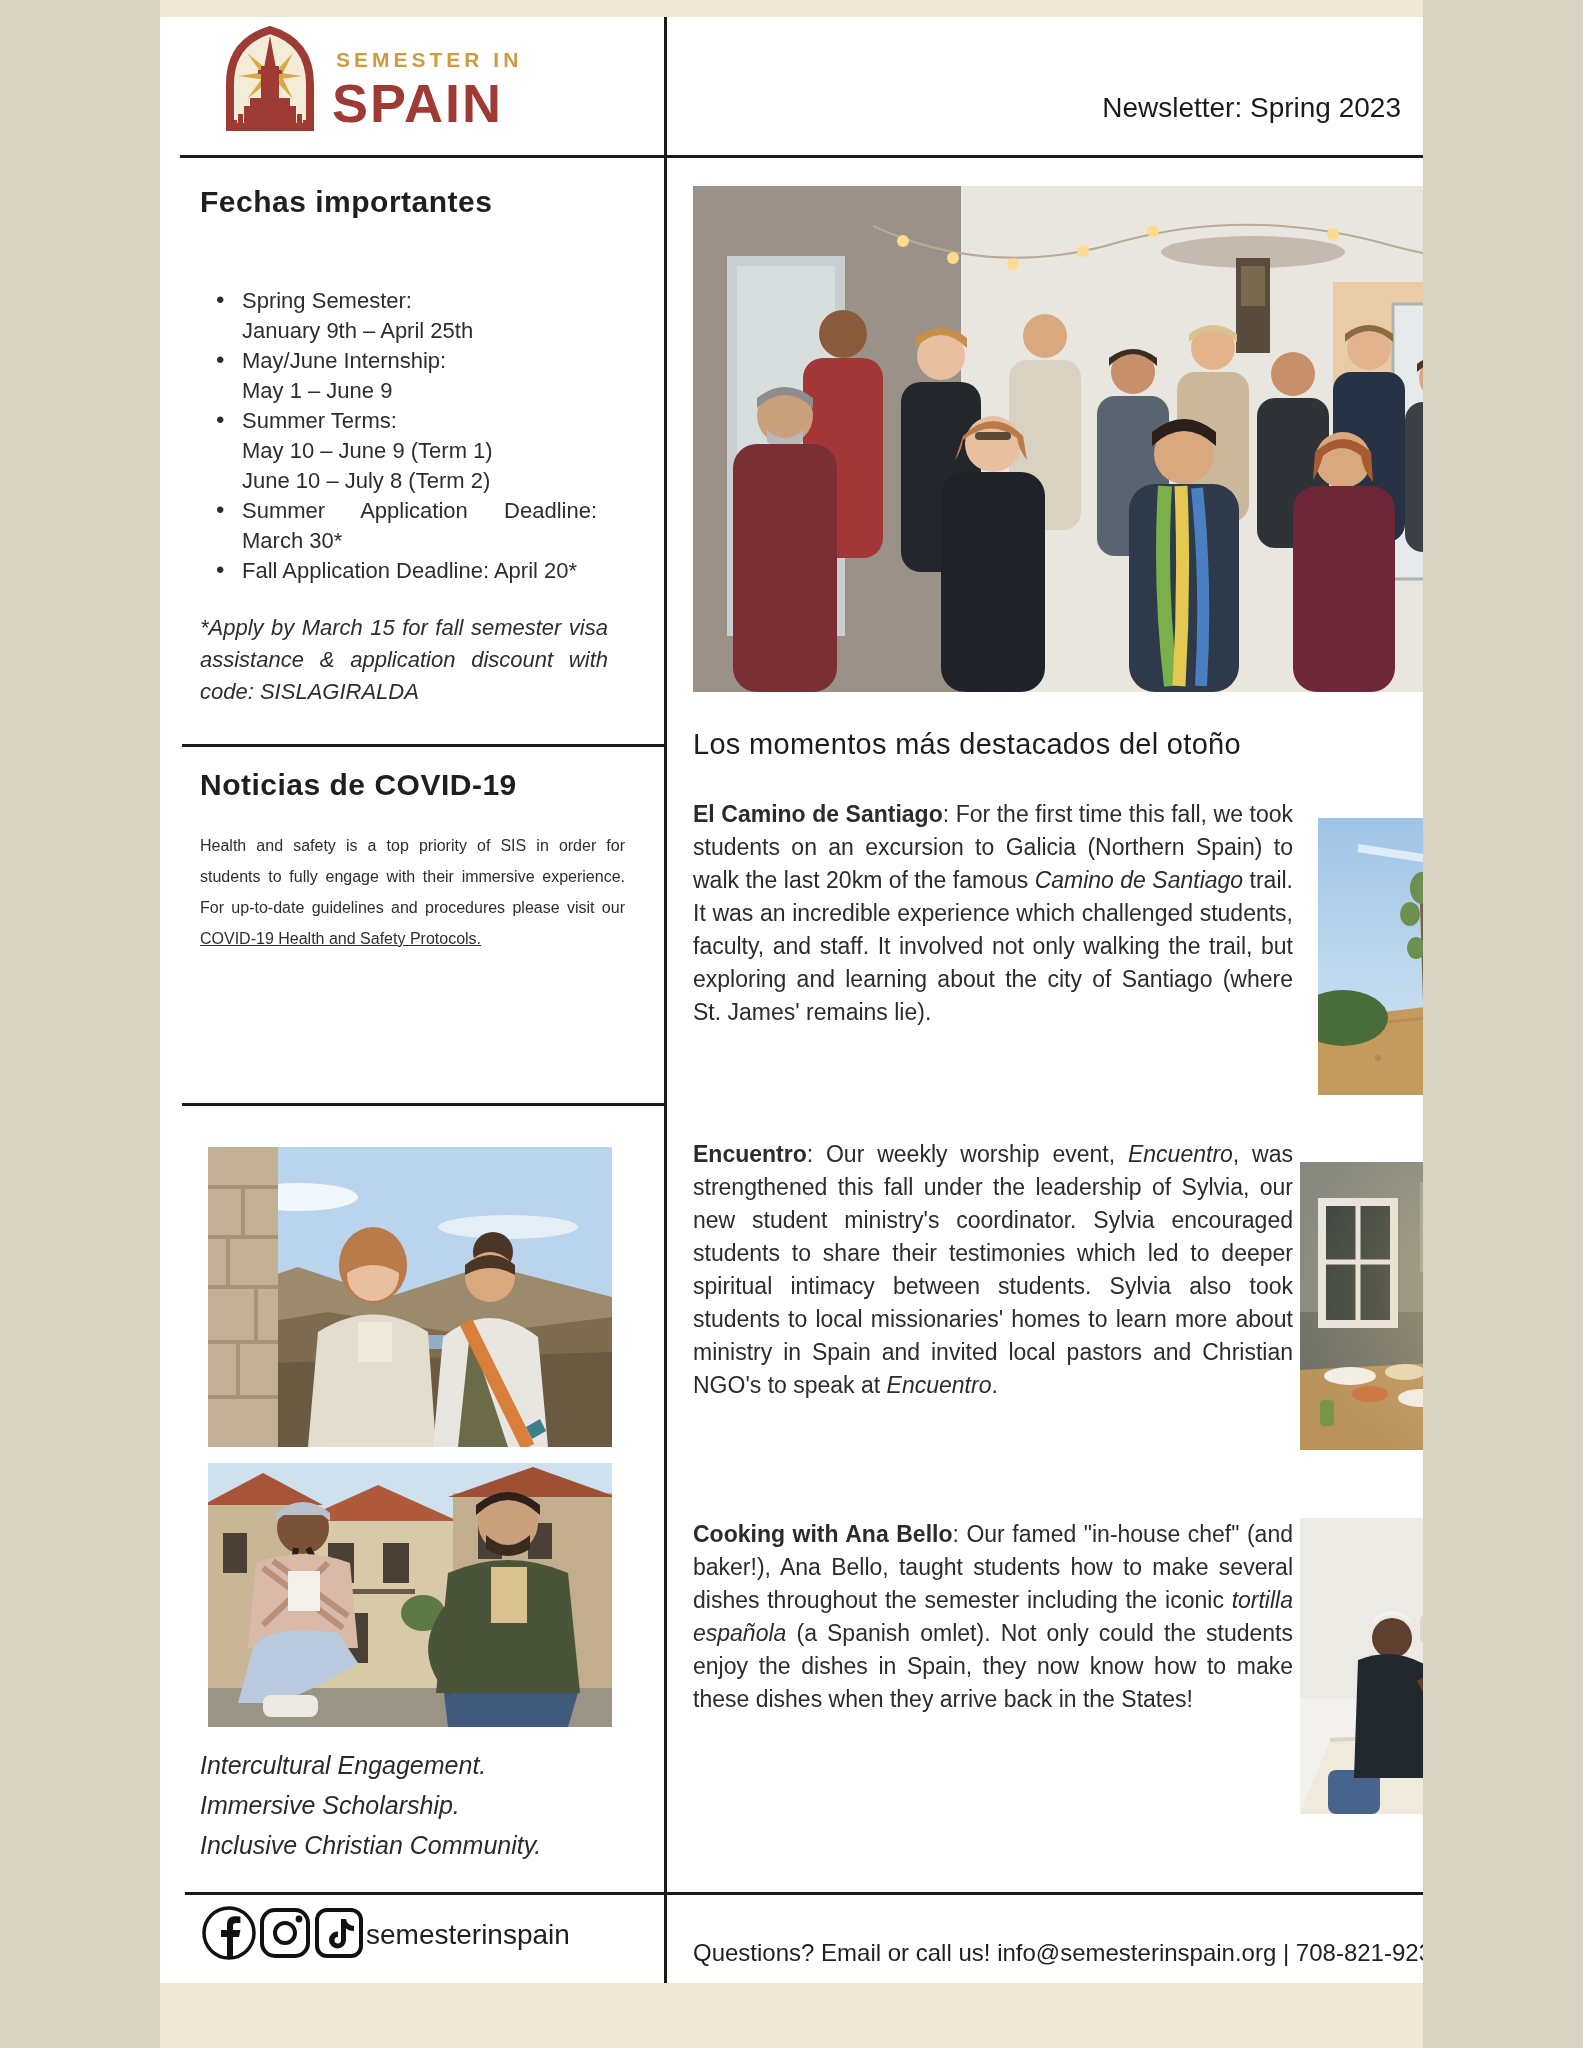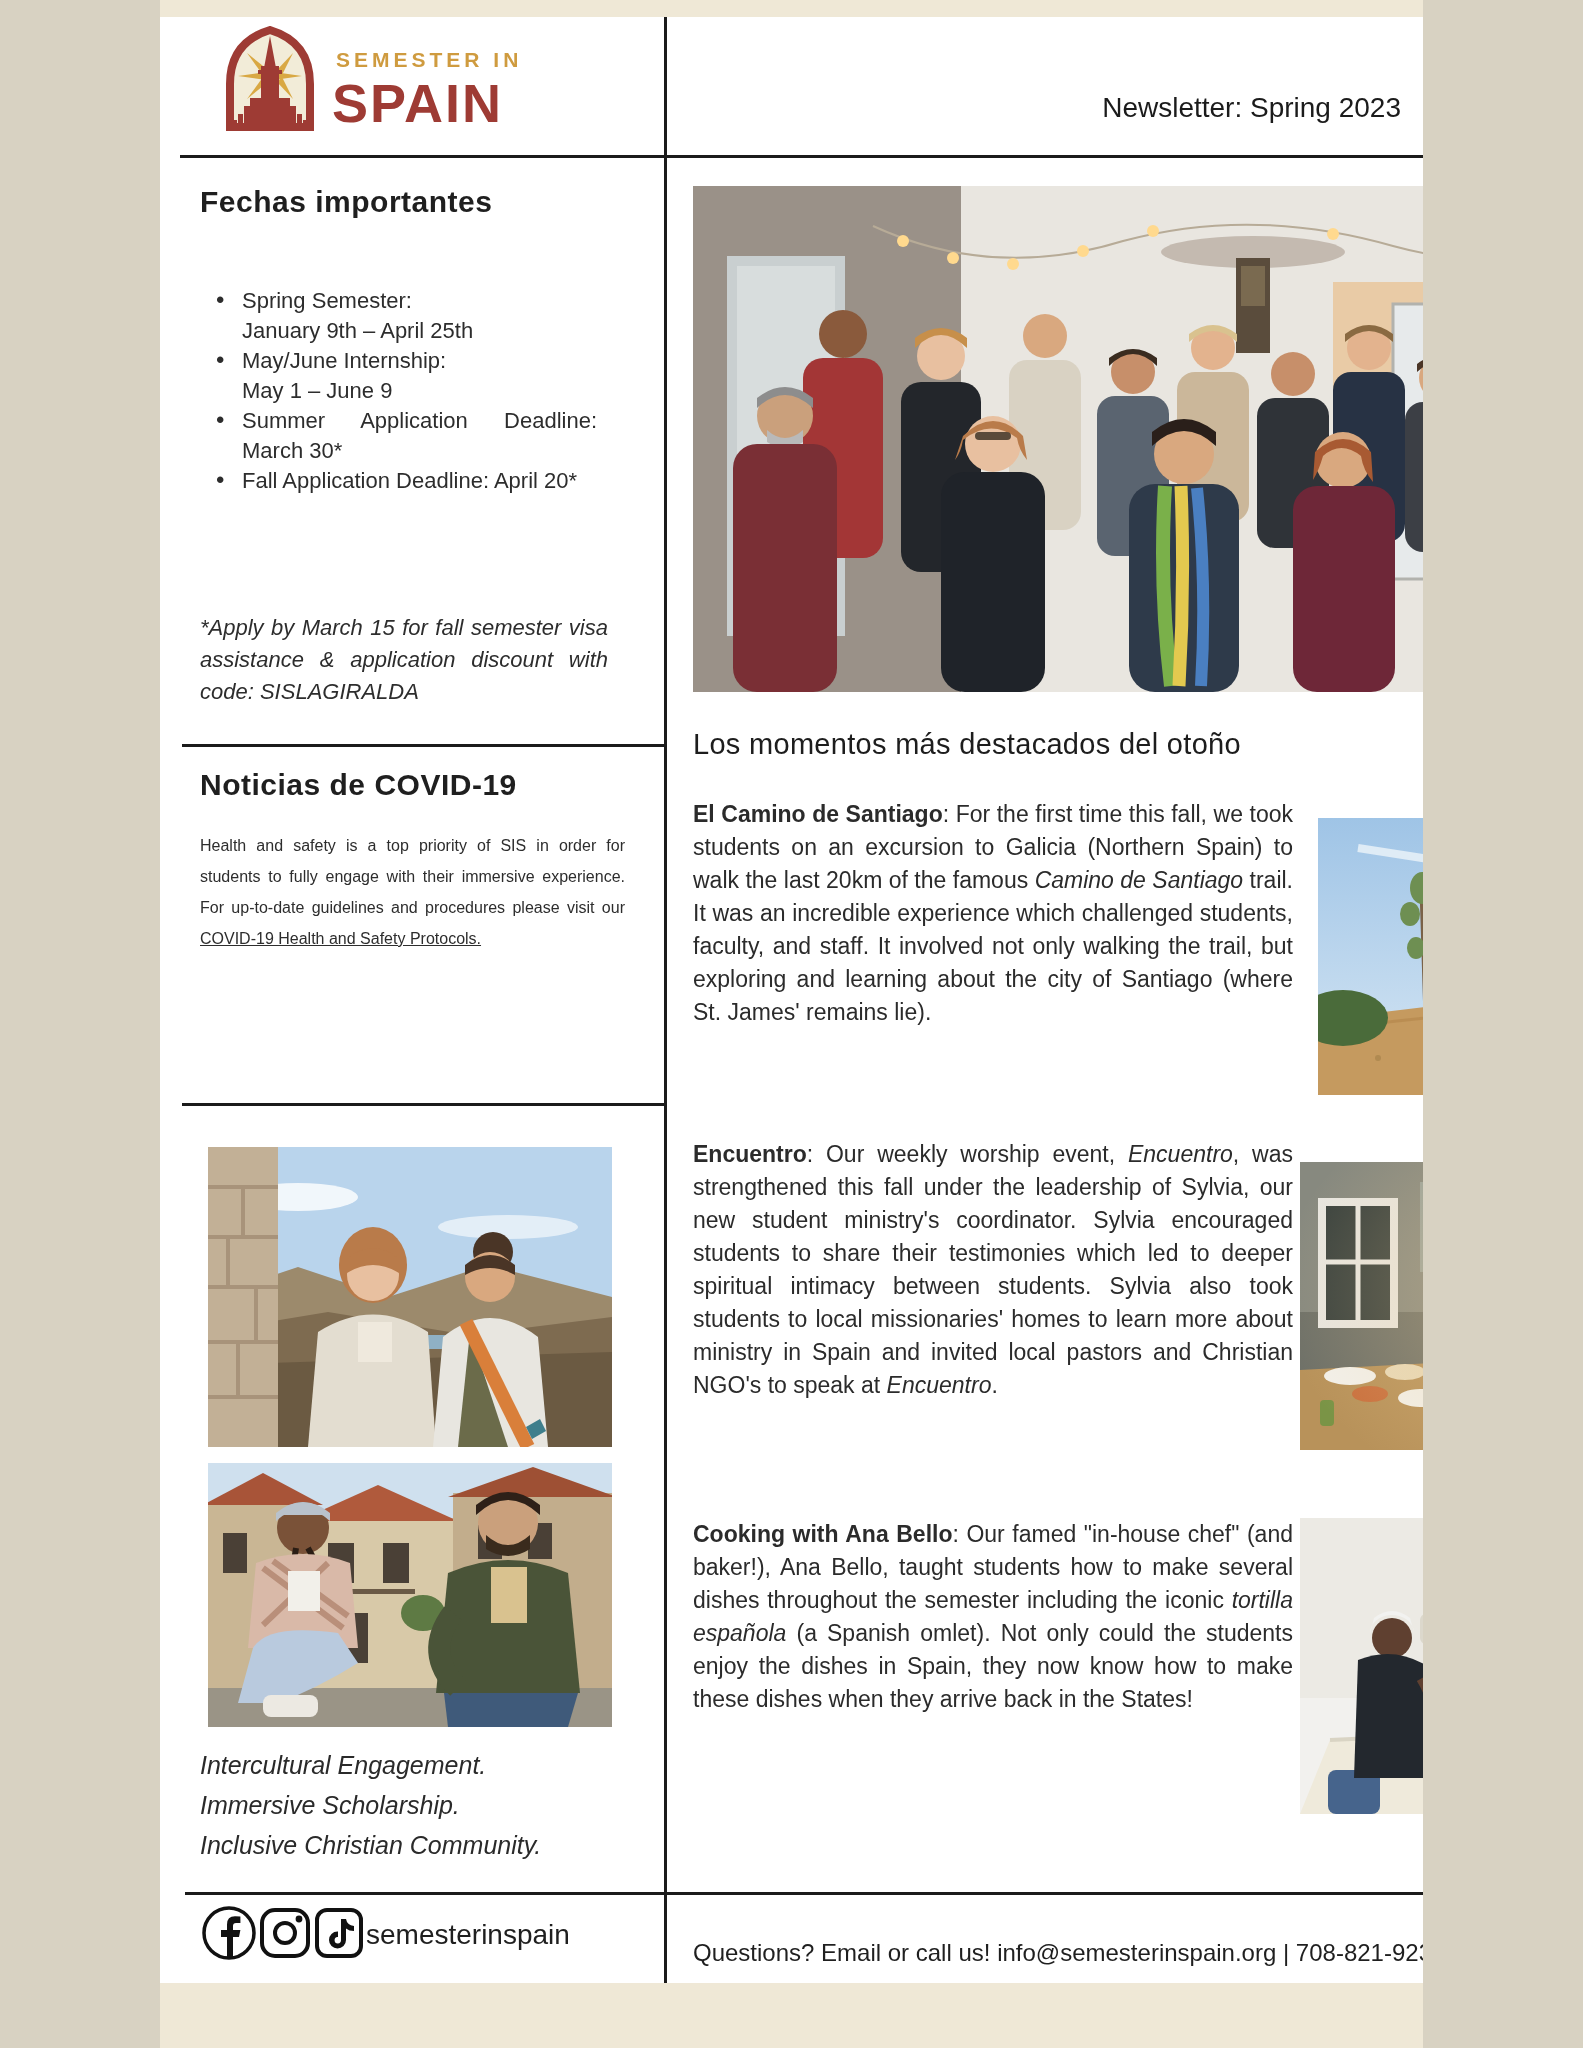--- a/index.html
+++ b/index.html
@@ -81,20 +81,25 @@
 
   <div class="abs side-h" style="left:40px;top:185px;">Fechas importantes</div>
   <ul class="abs date-list" style="left:52px;top:250px;margin-top:36px;">
       <li>
         <div>Spring Semester:</div>
         <div>January 9th – April 25th</div>
       </li>
       <li>
         <div>May/June Internship:</div>
         <div>May 1 – June 9</div>
+      </li>
+      <li>
+        <div>Summer Terms:</div>
+        <div>May 10 – June 9 (Term 1)</div>
+        <div>June 10 – July 8 (Term 2)</div>
       </li>
       <li>
         <div>Summer Application Deadline: March 30*</div>
       </li>
       <li>
         <div>Fall Application Deadline: April 20*</div>
       </li>
     </ul>
   <div class="abs side-note" style="left:40px;top:612px;">*Apply by March 15 for fall semester visa assistance &amp; application discount with code: SISLAGIRALDA</div>
 

